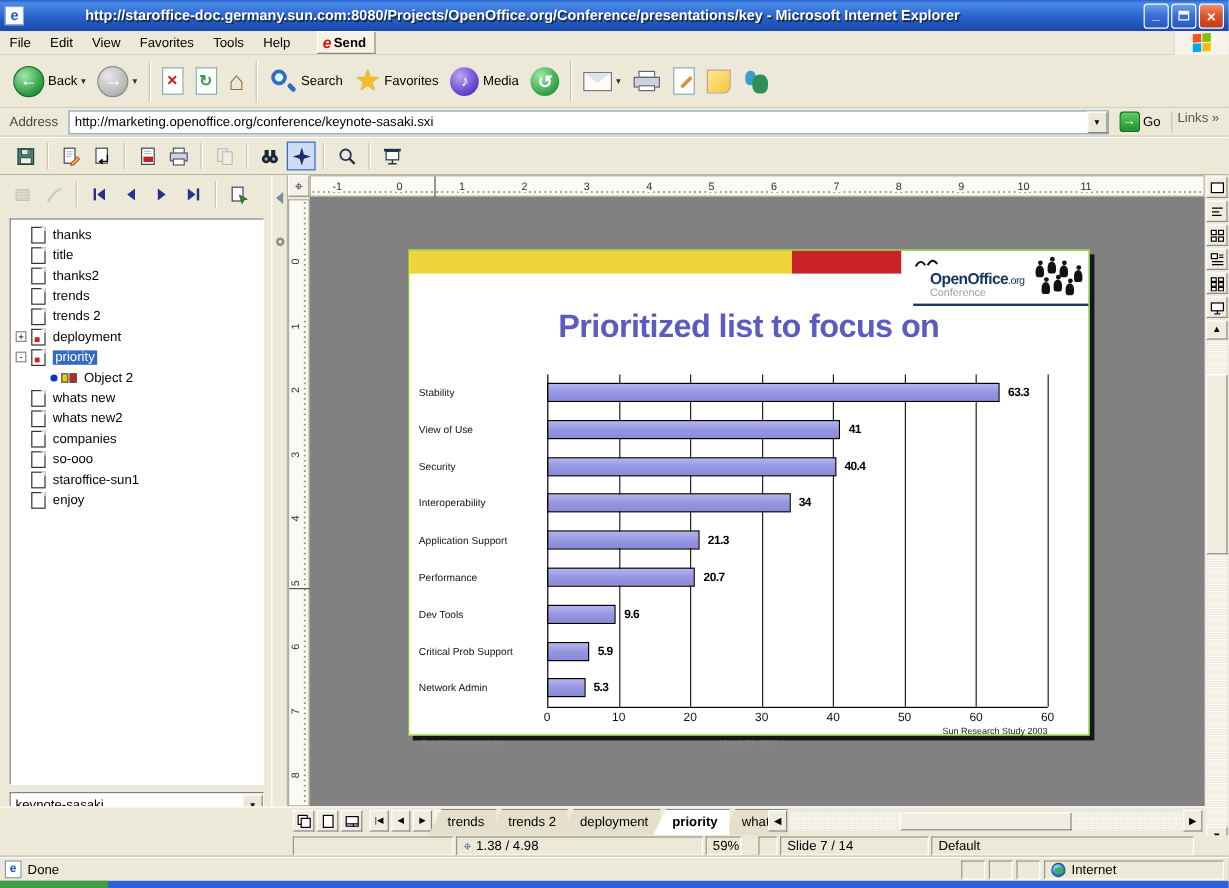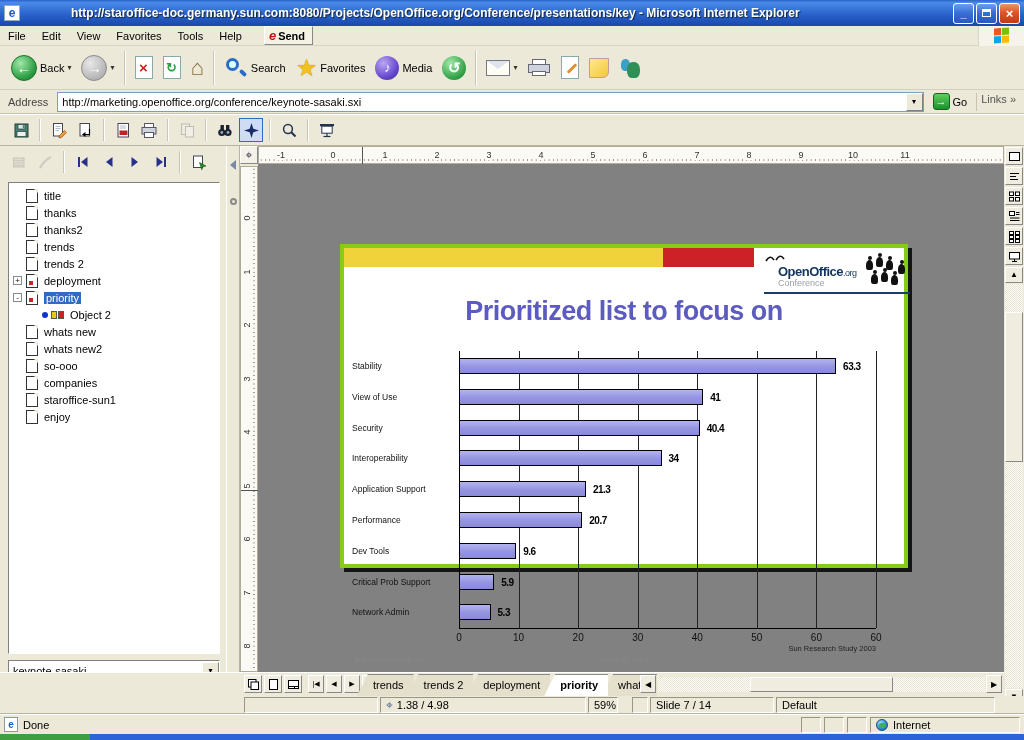--- a/index.html
+++ b/index.html
@@ -126,22 +126,22 @@
   .hruler .num { position:absolute; top:3px; font-size:9px; color:#333; transform:translateX(-50%); background:#fbfaf4; padding:0 1px;}
   .hruler .mark { position:absolute; top:0; width:1px; height:18px; background:#555; }
   .vruler { position:absolute; left:240px; top:166px; width:18px; height:506px; background:#fbfaf4;
     border:1px solid #b0ac9c; background-image:radial-gradient(circle,#9a9688 0.7px,transparent 0.9px);
     background-size:18px 4.3px; background-position:4px 0; }
   .vruler .num { position:absolute; left:3px; font-size:9px; color:#333; transform:rotate(-90deg); background:#fbfaf4; }
   .vruler .mark { position:absolute; left:0; width:18px; height:1px; background:#555; }
 
   
   .canvas { position:absolute; left:258px; top:164px; width:746px; height:508px; background:#818181; overflow:hidden; }
-  .slide { position:absolute; left:82px; top:44px; width:568px; height:324px; background:#fff;
-    border:4px solid #84cc16; box-shadow:4px 4px 0 #151515;margin-top:36px; }
+  .slide { position:absolute; left:82px; top:44px; width:568px; height:405px; background:#fff;
+    border:1px solid #84cc16; box-shadow:4px 4px 0 #151515; }
   .sbar-y { position:absolute; left:0; top:0; width:319px; height:19px; }
   .sbar-r { position:absolute; left:319px; top:0; width:91px; height:19px; }
   .logo { position:absolute; left:420px; top:4px; width:146px; height:42px; border-bottom:2px solid #1a3a6a; }
   .logo .l1 { position:absolute; left:14px; top:12px; font-size:13px; color:#12355f; font-weight:bold; letter-spacing:-0.5px;}
   .logo .l1 .suf { font-size:9px; font-weight:normal; }
   .logo .l2 { position:absolute; left:14px; top:26px; font-size:9px; color:#9aa0a8; }
   .logo svg.birds { position:absolute; left:0; top:0; }
   .people { position:absolute; right:2px; top:2px; width:44px; height:38px; }
   .people i { position:absolute; width:7px; height:10px; background:#111; border-radius:50% 50% 30% 30%; }
   .people i:before { content:""; position:absolute; left:1.5px; top:-4px; width:4px; height:4px; border-radius:50%; background:#111; }
@@ -478,26 +478,26 @@
               <rect x="2.5" y="2" width="9" height="11.5" fill="#fff" stroke="#445"></rect>
               <path d="M8.5 8.5 l6.5 3.5 -3.2 .8 -1 3 Z" fill="#2a8a2a" stroke="#145014" stroke-width=".6"></path>
             </svg>
           </span>
         </div>
       </div>
     <div class="treebox" id="treebox">
         <div class="trow">
           <span class="texp none"></span>
           <span class="pgico"></span>
+          <span class="tlabel">thanks</span>
+        </div>
+        <div class="trow">
+          <span class="texp none"></span>
+          <span class="pgico"></span>
           <span class="tlabel">title</span>
-        </div>
-        <div class="trow">
-          <span class="texp none"></span>
-          <span class="pgico"></span>
-          <span class="tlabel">thanks</span>
         </div>
         <div class="trow">
           <span class="texp none"></span>
           <span class="pgico"></span>
           <span class="tlabel">thanks2</span>
         </div>
         <div class="trow">
           <span class="texp none"></span>
           <span class="pgico"></span>
           <span class="tlabel">trends</span>
@@ -533,26 +533,26 @@
           <span class="tlabel">whats new</span>
         </div>
         <div class="trow">
           <span class="texp none"></span>
           <span class="pgico"></span>
           <span class="tlabel">whats new2</span>
         </div>
         <div class="trow">
           <span class="texp none"></span>
           <span class="pgico"></span>
+          <span class="tlabel">companies</span>
+        </div>
+        <div class="trow">
+          <span class="texp none"></span>
+          <span class="pgico"></span>
           <span class="tlabel">so-ooo</span>
-        </div>
-        <div class="trow">
-          <span class="texp none"></span>
-          <span class="pgico"></span>
-          <span class="tlabel">companies</span>
         </div>
         <div class="trow">
           <span class="texp none"></span>
           <span class="pgico"></span>
           <span class="tlabel">staroffice-sun1</span>
         </div>
         <div class="trow">
           <span class="texp none"></span>
           <span class="pgico"></span>
           <span class="tlabel">enjoy</span>

